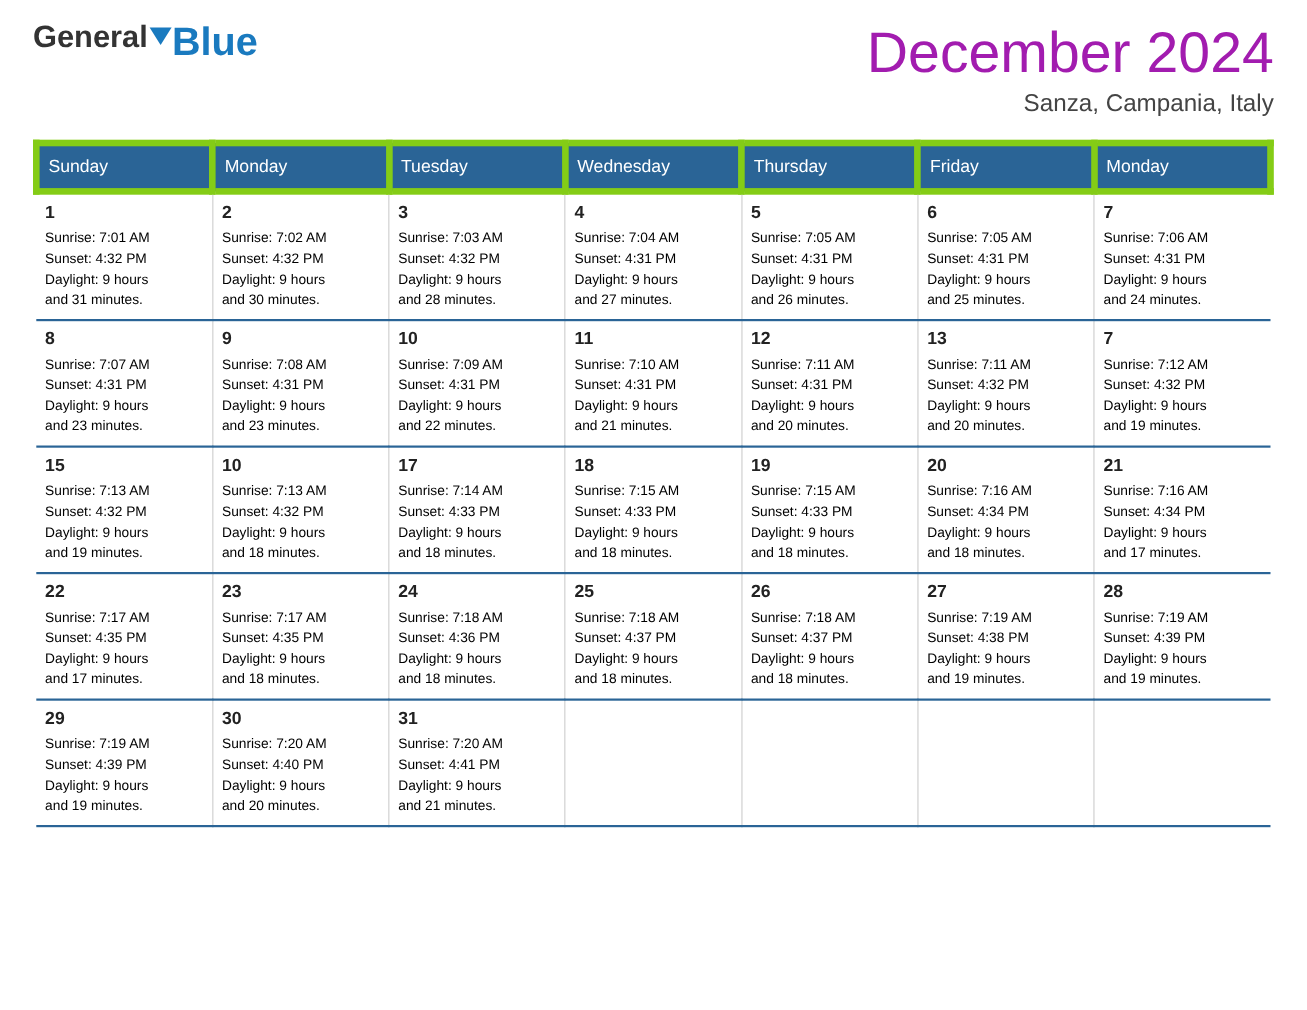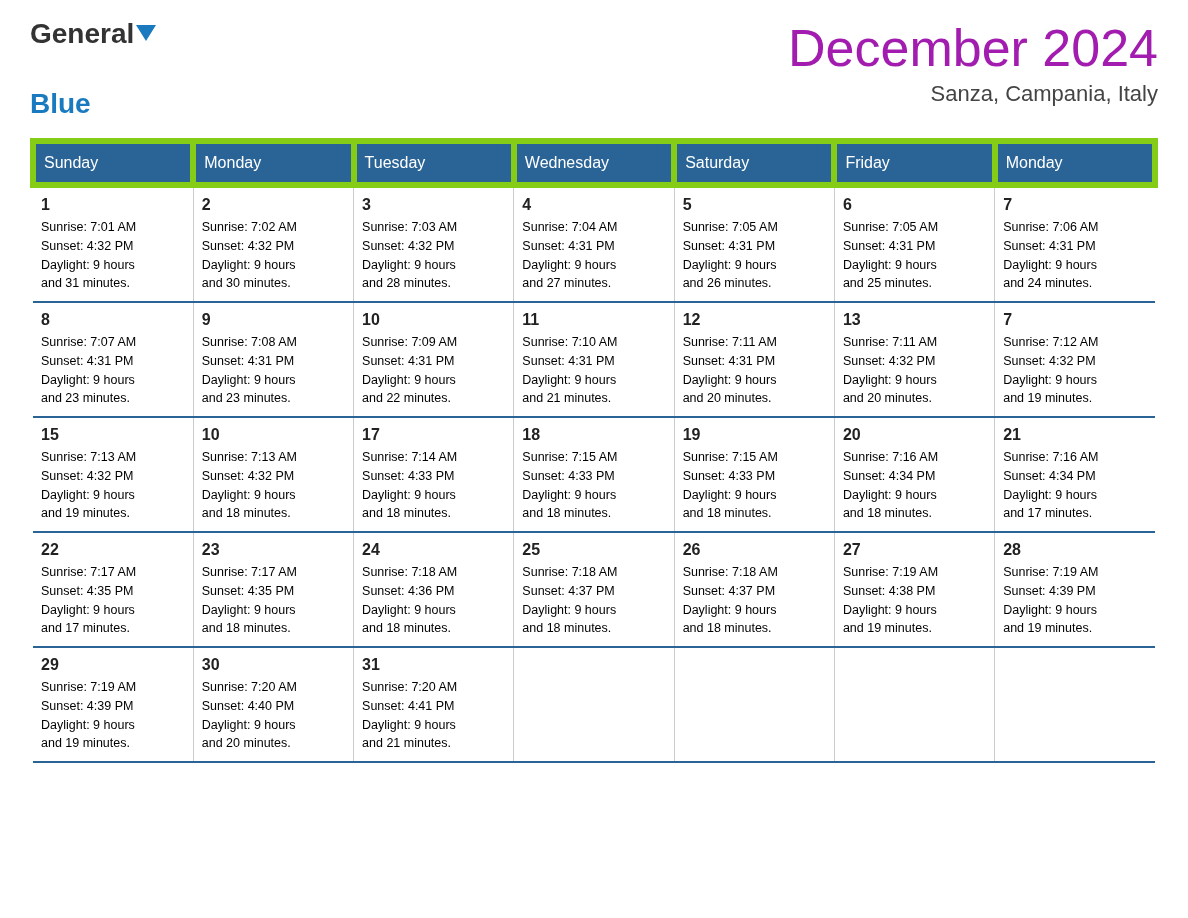--- a/index.html
+++ b/index.html
@@ -11,32 +11,31 @@
       padding: 20px 30px;
     }
     .header {
       display: flex;
       justify-content: space-between;
       align-items: flex-start;
       margin-bottom: 20px;
     }
     .logo {
       display: flex;
-      flex-direction: column;
+      flex-direction: row;
       align-items: flex-start;
-      gap: 42px;
     }
     .logo-general {
       font-size: 28px;
       font-weight: bold;
       color: #333;
       line-height: 1;
     }
     .logo-blue {
-      font-size: 28px;
+      font-size: 36px;
       font-weight: bold;
       color: #1a7abf;
       line-height: 1;
     }
     .logo-triangle {
       display: inline-block;
       width: 0;
       height: 0;
       border-left: 10px solid transparent;
       border-right: 10px solid transparent;
@@ -125,21 +124,21 @@
   </div>
 </div>
 
 <table>
   <thead>
     <tr>
       <th>Sunday</th>
       <th>Monday</th>
       <th>Tuesday</th>
       <th>Wednesday</th>
-      <th>Saturday</th>
+      <th>Thursday</th>
       <th>Friday</th>
       <th>Monday</th>
     </tr>
   </thead>
   <tbody id="calendar-body">
   <tr>
         <td>
         <span class="day-num">1</span>
         <span class="day-info">Sunrise: 7:01 AM<br>Sunset: 4:32 PM<br>Daylight: 9 hours<br>and 31 minutes.</span>
       </td>

